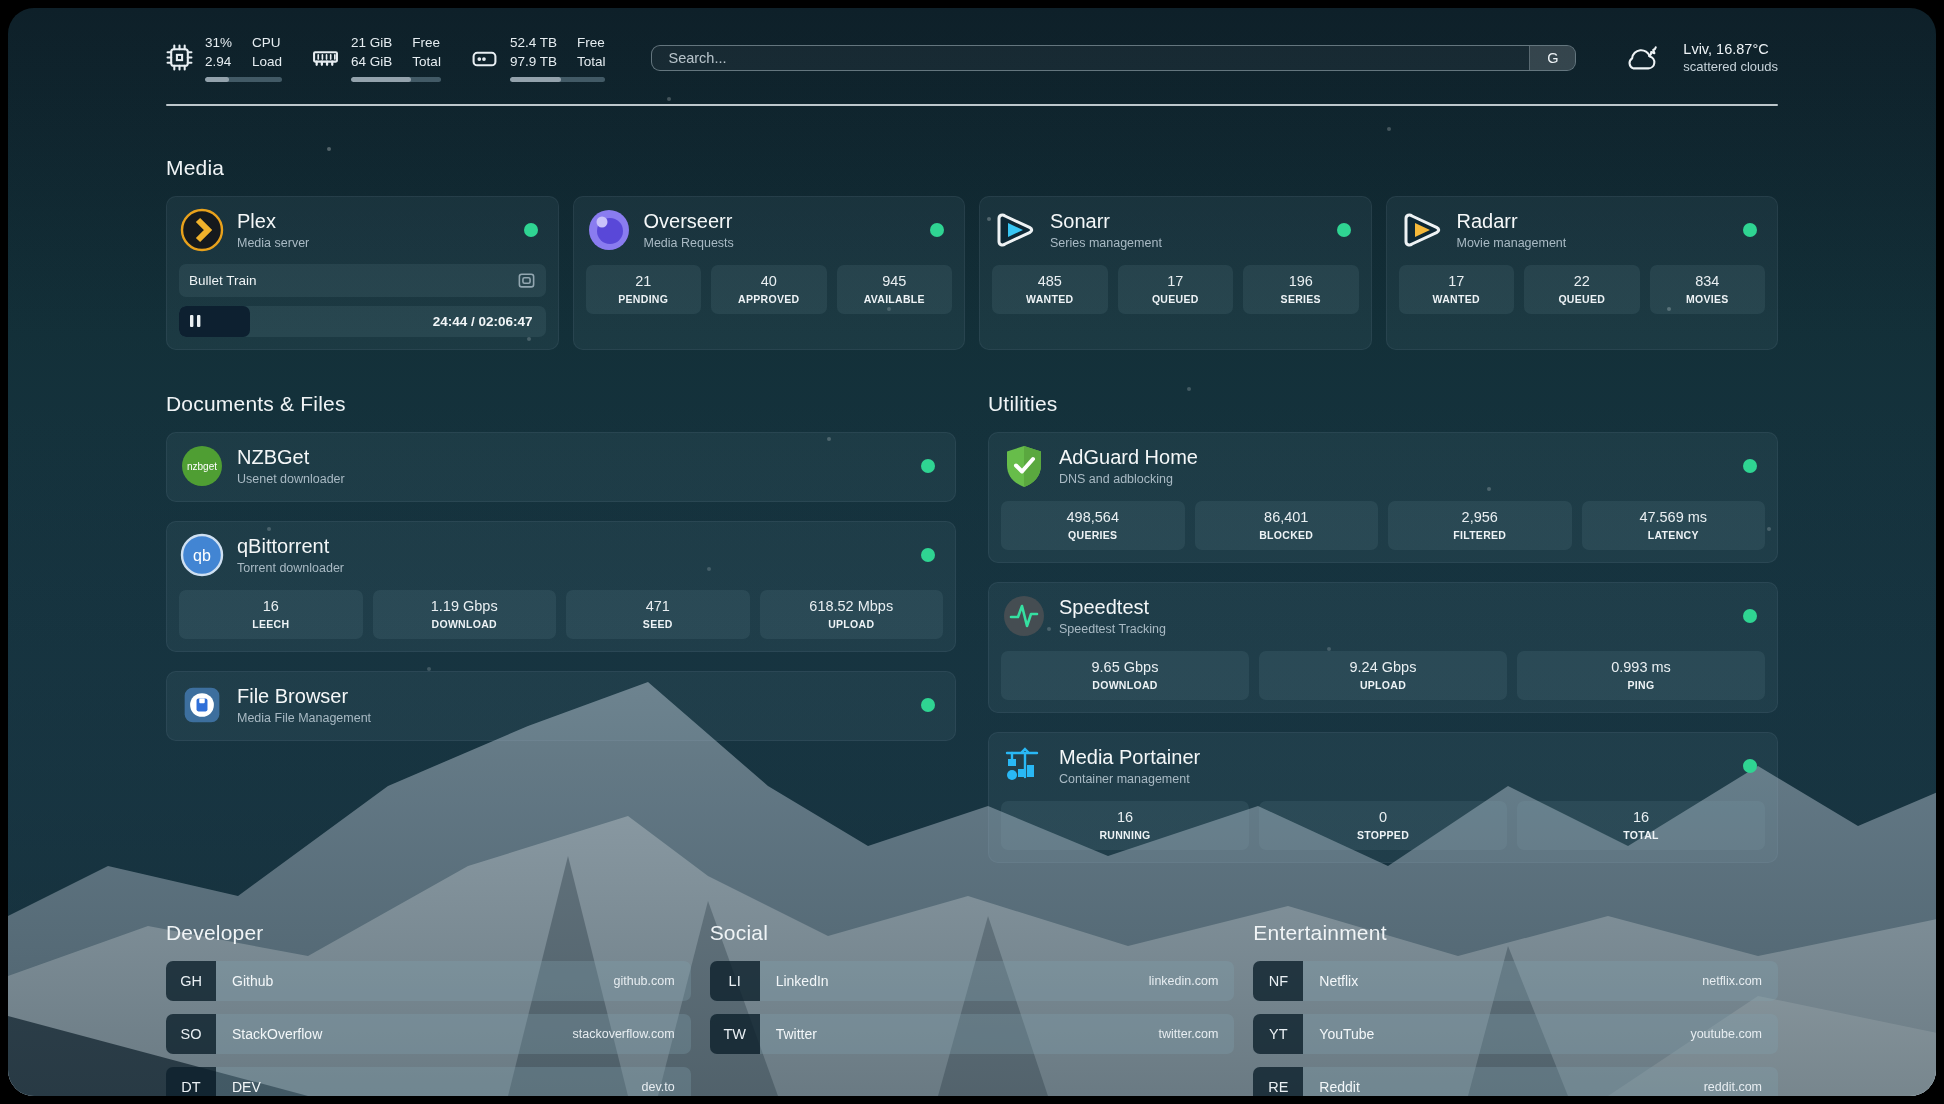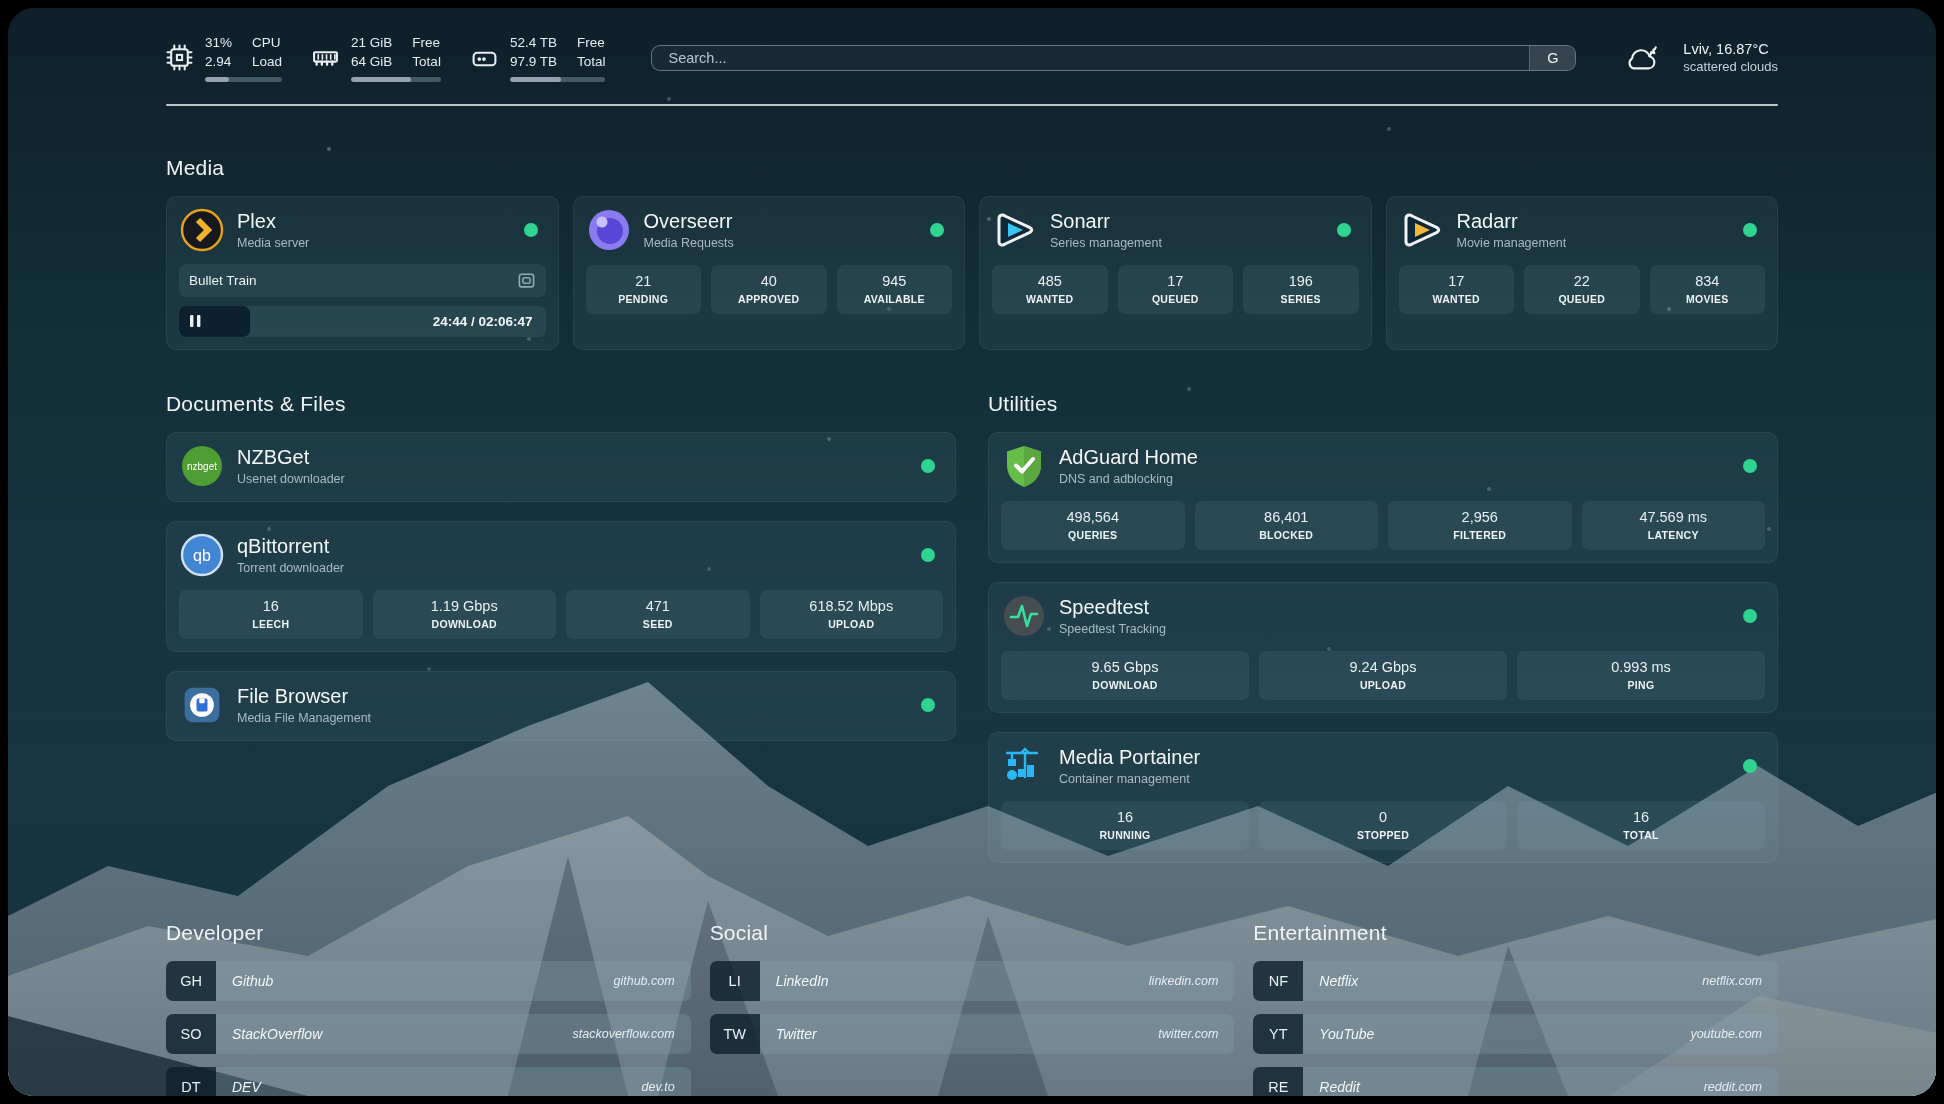--- a/index.html
+++ b/index.html
@@ -93,21 +93,21 @@
     position:absolute; left:0; top:0; bottom:0; background:#0d2030; border-radius:7px;
     display:flex; align-items:center; padding-left:11px;
   }
   .plex-time { margin-left:auto; padding-right:13px; font-size:13.5px; font-weight:700; color:#f2f6f8; position:relative; }
 
   
   .bookmarks { margin-top:58px; display:grid; grid-template-columns:repeat(3,1fr); gap:19px; align-items:start; padding-bottom:30px; }
   .bm-list { display:flex; flex-direction:column; gap:13px; }
   .bm { display:flex; height:40px; border-radius:7px; overflow:hidden; cursor:pointer; }
   .bm-abbr { width:50px; flex:0 0 auto; background:rgba(12,33,44,0.80); color:#e9eff3; display:flex; align-items:center; justify-content:center; font-size:14.5px; }
-  .bm-body { flex:1; background:rgba(130,162,177,0.30); display:flex; align-items:center; padding:0 16px;font-style:italic; }
+  .bm-body { flex:1; background:rgba(130,162,177,0.30); display:flex; align-items:center; padding:0 16px; }
   .bm-name { font-size:14px; color:#f3f7f9; flex:1; }
   .bm-domain { font-size:12.5px; color:#e7edf1; }
 
   svg { display:block; }
 </style>
 </head>
 <body>
 
 <div class="panel">
 

